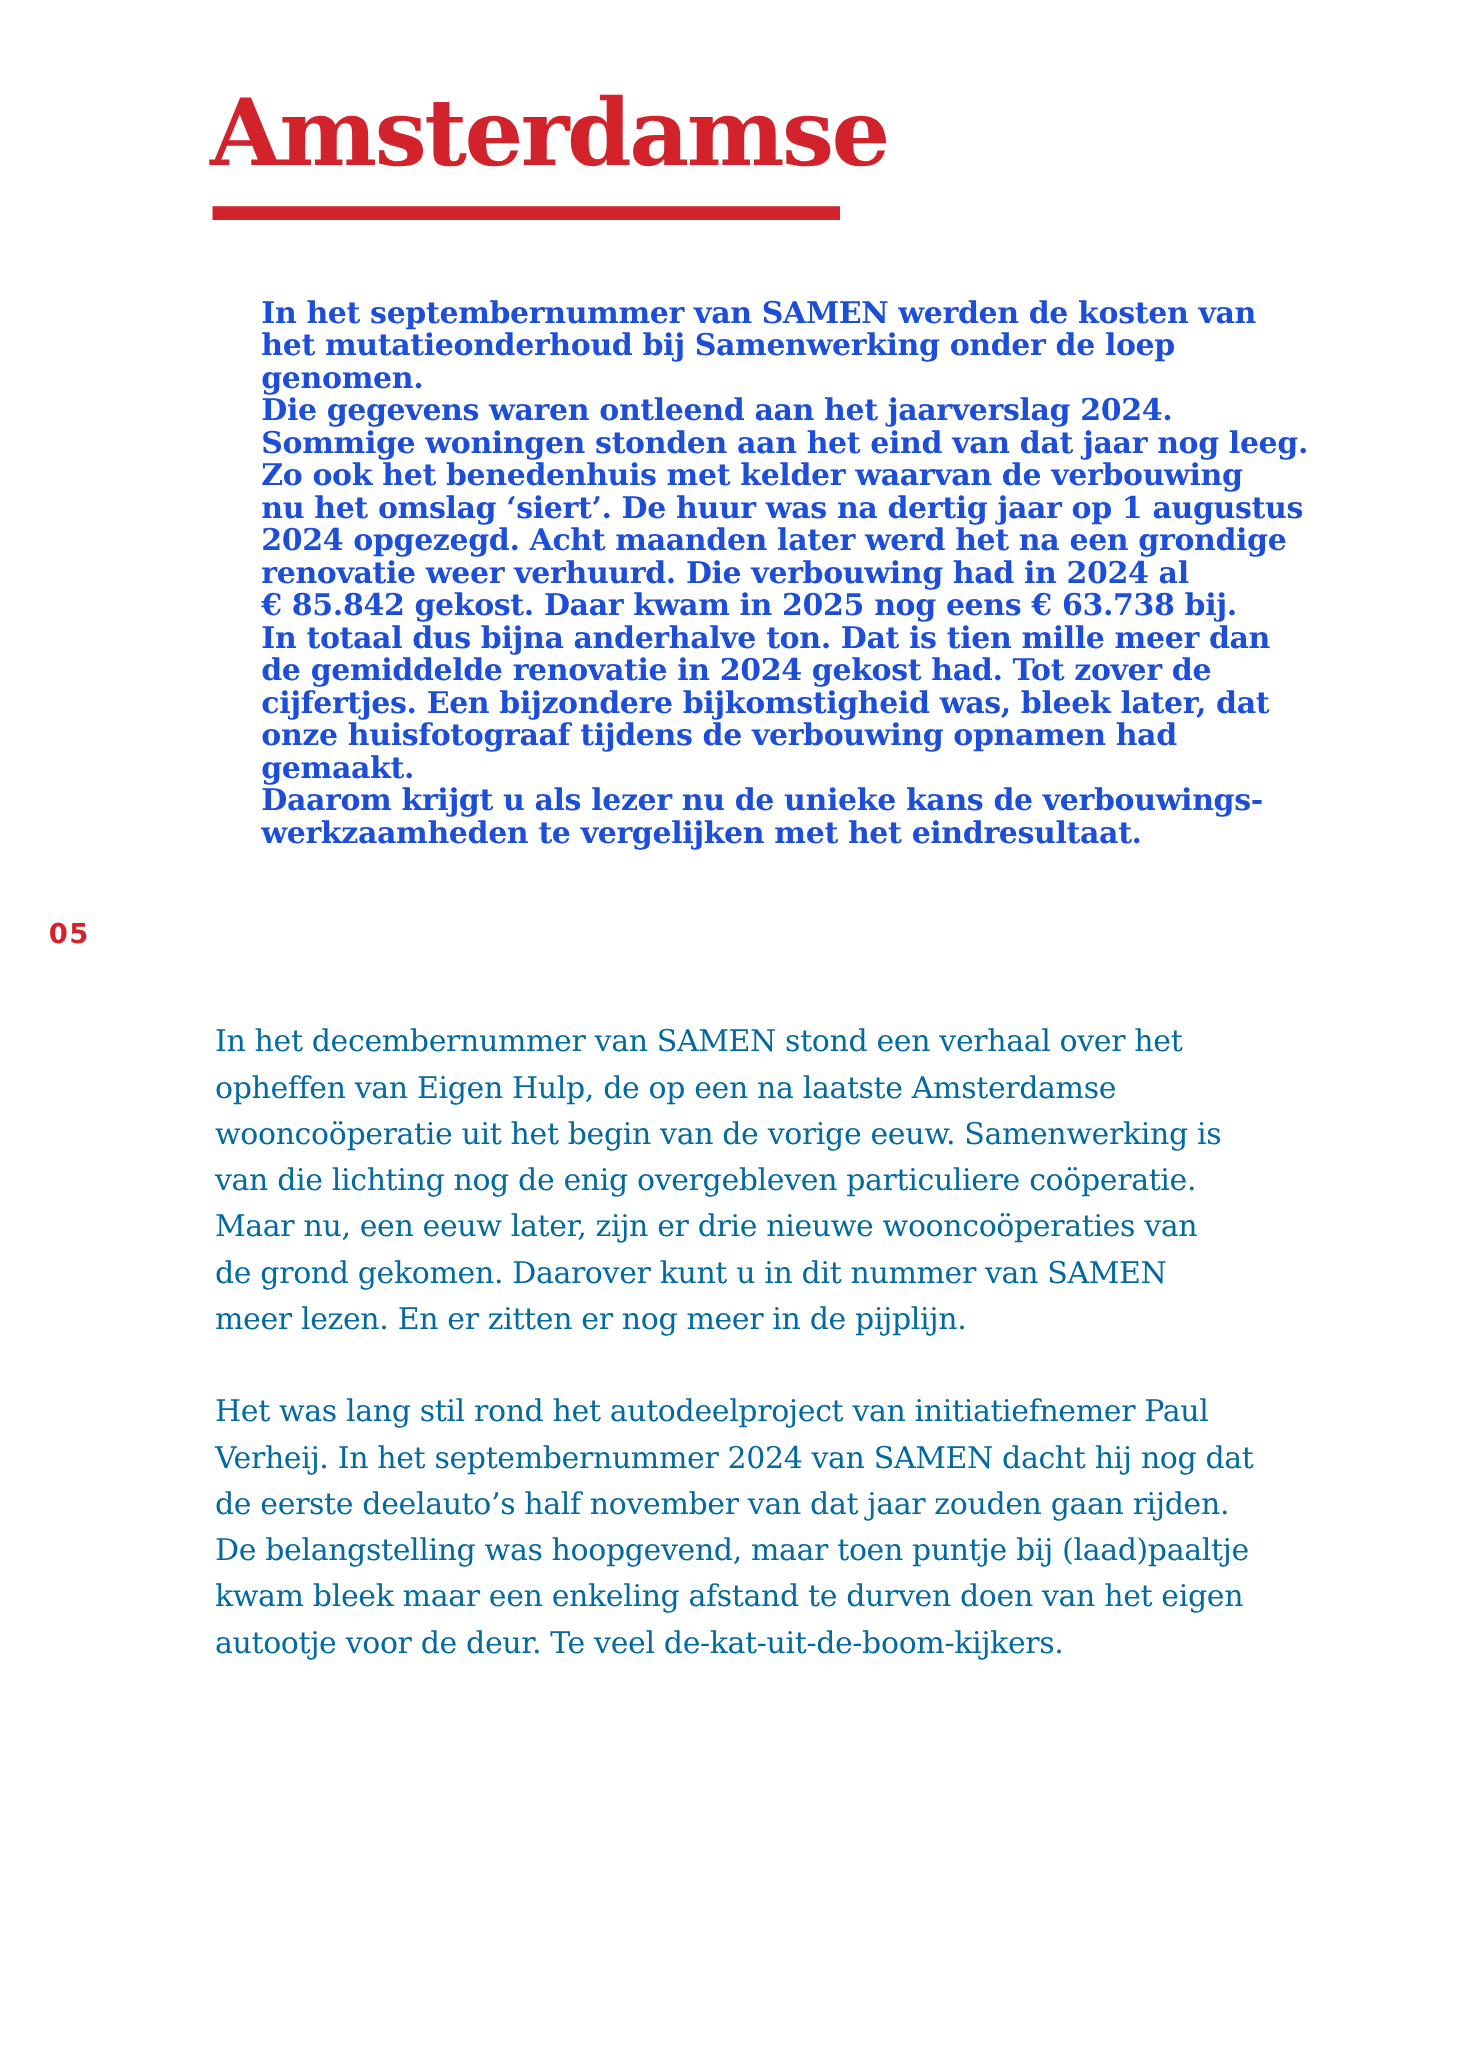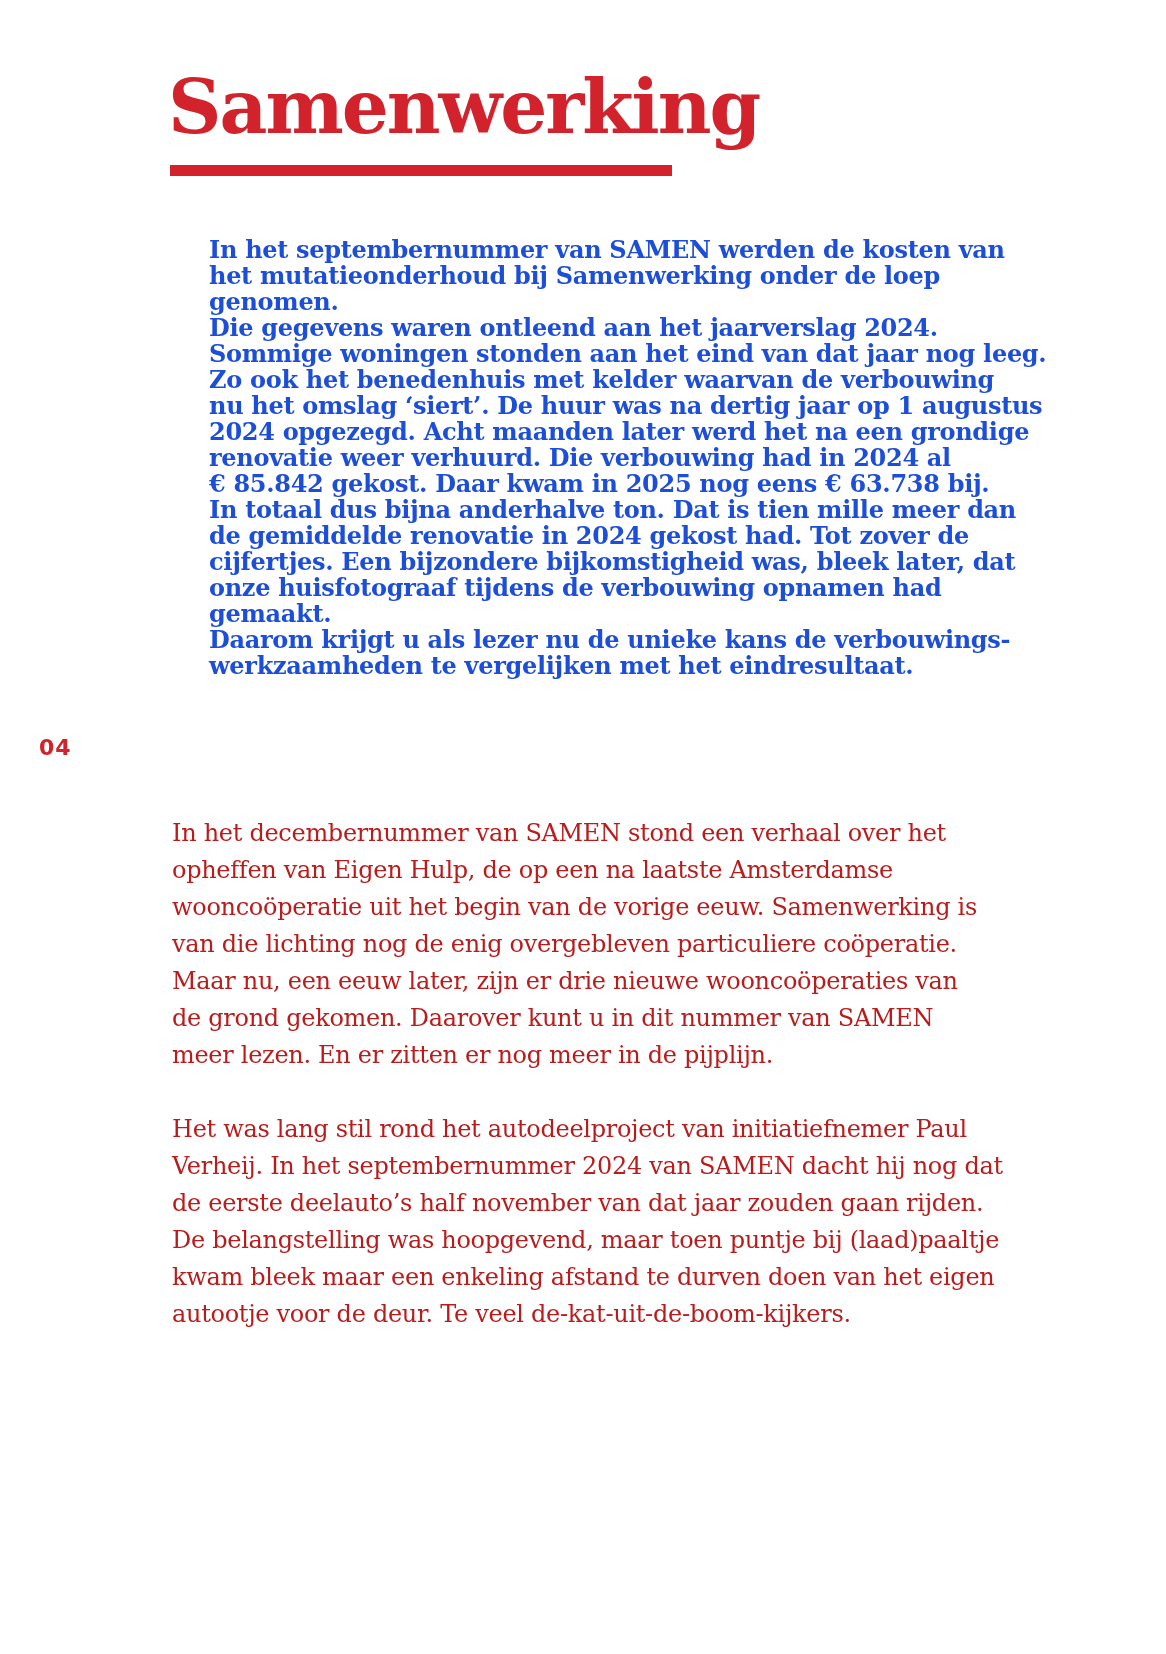--- a/index.html
+++ b/index.html
@@ -66,50 +66,50 @@
     top: 815px;
     width: 880px;
   }
   .body-paragraph {
     margin: 0 0 37px 0;
     font-family: "DejaVu Serif", serif;
     font-weight: 400;
     font-size: 24px;
     line-height: 37px;
     letter-spacing: -0.3px;
-    color: #b91c1c;
+    color: #0369a1;
     white-space: pre-line;
   }
 </style>
 </head>
 <body>
 
 <div class="page">
 
-  <h1 class="page-title">Samenwerking</h1>
+  <h1 class="page-title">Amsterdamse</h1>
 
   <div class="title-underline"></div>
 
   <p class="intro-paragraph">In het septembernummer van SAMEN werden de kosten van
 het mutatieonderhoud bij Samenwerking onder de loep genomen.
 Die gegevens waren ontleend aan het jaarverslag 2024.
 Sommige woningen stonden aan het eind van dat jaar nog leeg.
 Zo ook het benedenhuis met kelder waarvan de verbouwing
 nu het omslag ‘siert’. De huur was na dertig jaar op 1 augustus
 2024 opgezegd. Acht maanden later werd het na een grondige
 renovatie weer verhuurd. Die verbouwing had in 2024 al
 € 85.842 gekost. Daar kwam in 2025 nog eens € 63.738 bij.
 In totaal dus bijna anderhalve ton. Dat is tien mille meer dan
 de gemiddelde renovatie in 2024 gekost had. Tot zover de
 cijfertjes. Een bijzondere bijkomstigheid was, bleek later, dat
 onze huisfotograaf tijdens de verbouwing opnamen had gemaakt.
 Daarom krijgt u als lezer nu de unieke kans de verbouwings-
 werkzaamheden te vergelijken met het eindresultaat.</p>
 
-  <div class="page-number">04</div>
+  <div class="page-number">05</div>
 
   <div class="body-copy">
     <p class="body-paragraph">In het decembernummer van SAMEN stond een verhaal over het
 opheffen van Eigen Hulp, de op een na laatste Amsterdamse
 wooncoöperatie uit het begin van de vorige eeuw. Samenwerking is
 van die lichting nog de enig overgebleven particuliere coöperatie.
 Maar nu, een eeuw later, zijn er drie nieuwe wooncoöperaties van
 de grond gekomen. Daarover kunt u in dit nummer van SAMEN
 meer lezen. En er zitten er nog meer in de pijplijn.</p>
     <p class="body-paragraph">Het was lang stil rond het autodeelproject van initiatiefnemer Paul

